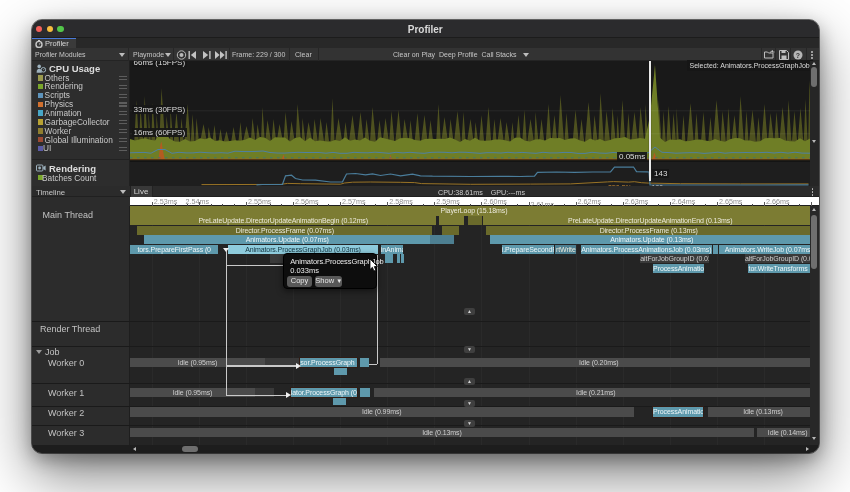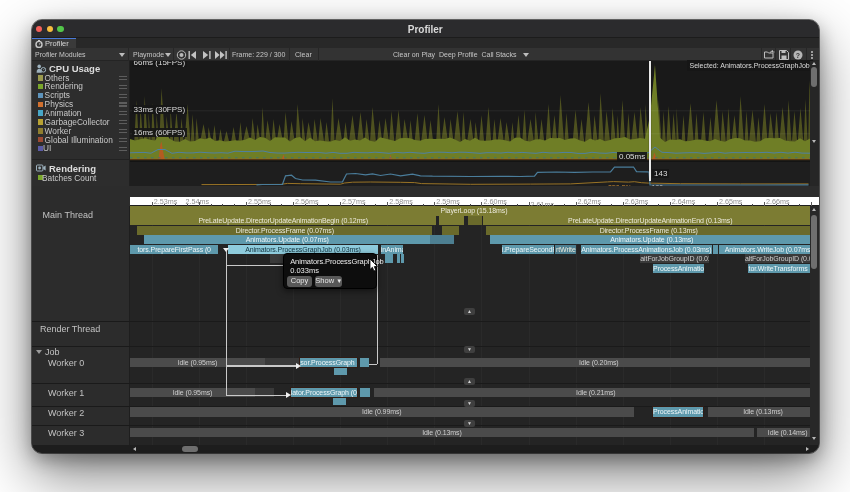--- a/index.html
+++ b/index.html
@@ -179,20 +179,30 @@
       <div class="abs" style="left:478.5px;top:21.5px;color:#c88a30;font-size:7px;line-height:8px">250.2%</div>
       <div class="abs" style="left:522px;top:21.5px;color:#bbb;font-size:7px;line-height:8px">100</div>
     </div>
     <div class="abs" style="left:616.5px;top:41px;width:2px;height:120px;background:#e9e9e9;box-shadow:0 0 1px #000"></div>
     <div class="chartlbl" style="left:585px;top:131.5px;font-size:8px">0.05ms</div>
     <div class="chartlbl" style="left:620px;top:149px;font-size:8px">143</div>
     <div class="abs" style="left:777.5px;top:41px;width:9px;height:125px;background:#262626">
       <div class="abs" style="left:2px;top:1px;width:0;height:0;border-left:2.8px solid transparent;border-right:2.8px solid transparent;border-bottom:3.5px solid #b9b9b9"></div>
       <div class="abs" style="left:1.5px;top:6px;width:5.5px;height:20px;background:#6f6f6f;border-radius:3px"></div>
       <div class="abs" style="left:2px;top:78.5px;width:0;height:0;border-left:2.8px solid transparent;border-right:2.8px solid transparent;border-top:3.5px solid #b9b9b9"></div>
+    </div>
+    <div class="abs" style="left:0;top:166px;width:786.5px;height:11px;background:#2b2b2b;border-bottom:1px solid #202020">
+      <div class="tbtxt" style="left:4px;top:1.5px;font-size:7.8px">Timeline</div>
+      <div class="abs" style="left:88px;top:3.5px;width:0;height:0;border-left:3.5px solid transparent;border-right:3.5px solid transparent;border-top:4px solid #bdbdbd"></div>
+      <div class="abs" style="left:97.5px;top:0;width:1px;height:11px;background:#202020"></div>
+      <div class="abs" style="left:98.5px;top:0;width:22px;height:11px;background:#383838;border-right:1px solid #232323;color:#d5d5d5;font-size:8px;line-height:11px;text-align:center">Live</div>
+      <div class="tbtxt" style="left:406px;top:1.5px;font-size:7.2px;color:#cccccc">CPU:38.61ms&nbsp;&nbsp;&nbsp;&nbsp;GPU:---ms</div>
+      <div class="abs" style="left:779.5px;top:2px;width:1.6px;height:1.6px;border-radius:50%;background:#bdbdbd"></div>
+      <div class="abs" style="left:779.5px;top:5px;width:1.6px;height:1.6px;border-radius:50%;background:#bdbdbd"></div>
+      <div class="abs" style="left:779.5px;top:8px;width:1.6px;height:1.6px;border-radius:50%;background:#bdbdbd"></div>
     </div>
     <div class="abs" style="left:97.5px;top:177px;width:689px;height:9px;background:#ffffff;border-bottom:1px solid #1e1e1e">
       <div class="tick" style="left:22.2px;top:4.5px;height:4.5px"></div>
       <div class="rlab" style="left:24.2px;top:1px">2.53ms</div>
       <div class="tick" style="left:34.0px;top:6.5px;height:2.5px;background:#454545"></div>
       <div class="tick" style="left:45.8px;top:6.5px;height:2.5px;background:#454545"></div>
       <div class="tick" style="left:57.5px;top:6.5px;height:2.5px;background:#454545"></div>
       <div class="tick" style="left:69.3px;top:4.5px;height:4.5px"></div>
       <div class="rlab" style="left:56px;top:1px">2.54ms</div>
       <div class="tick" style="left:81.1px;top:6.5px;height:2.5px;background:#454545"></div>

